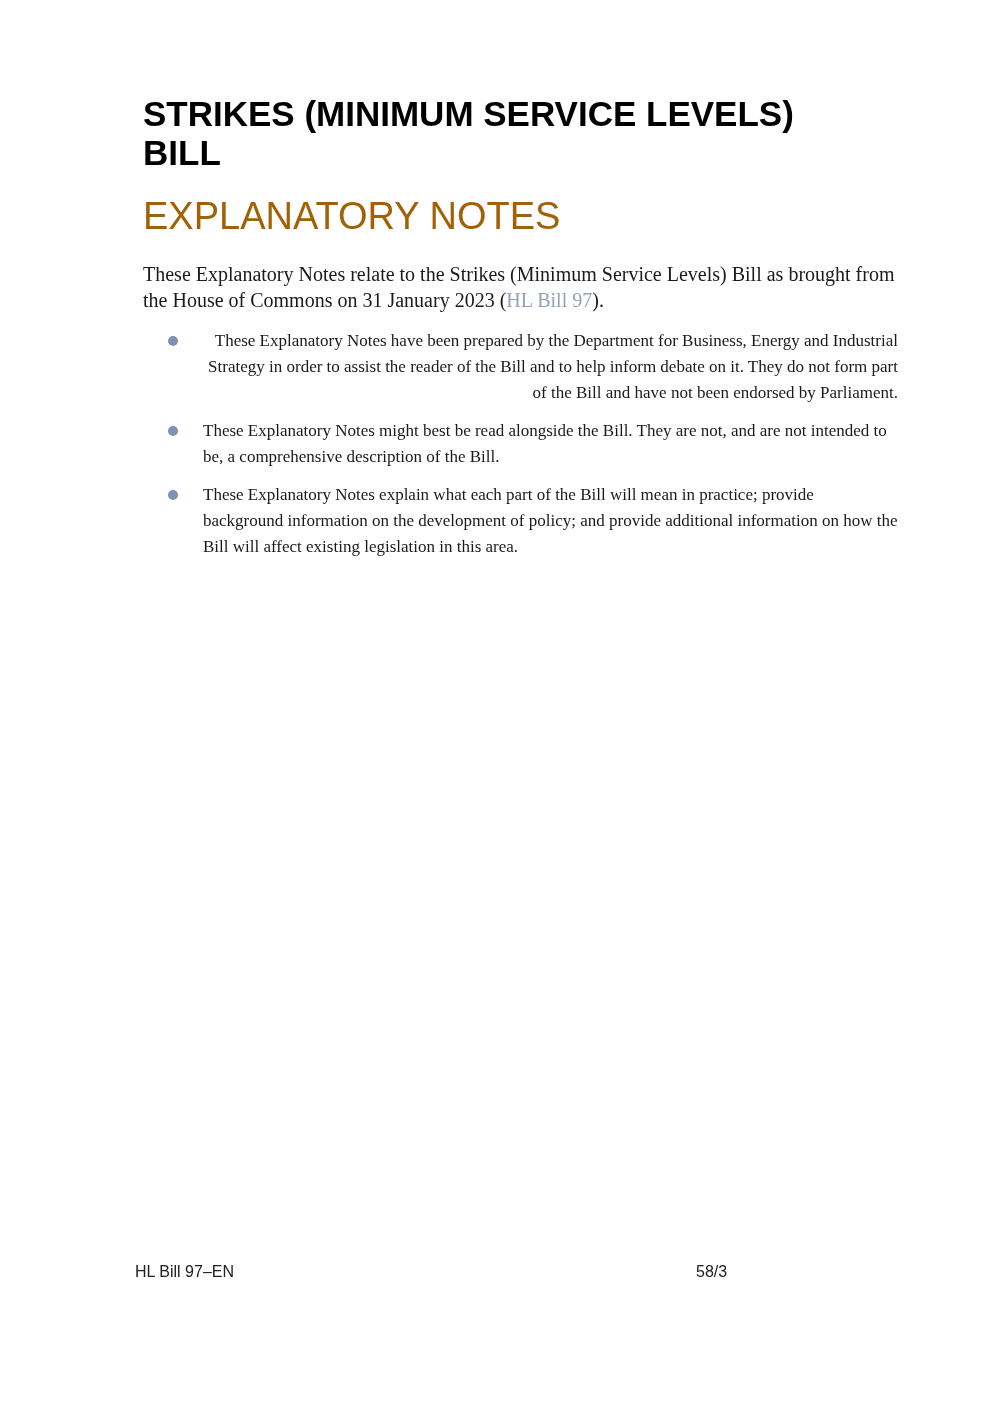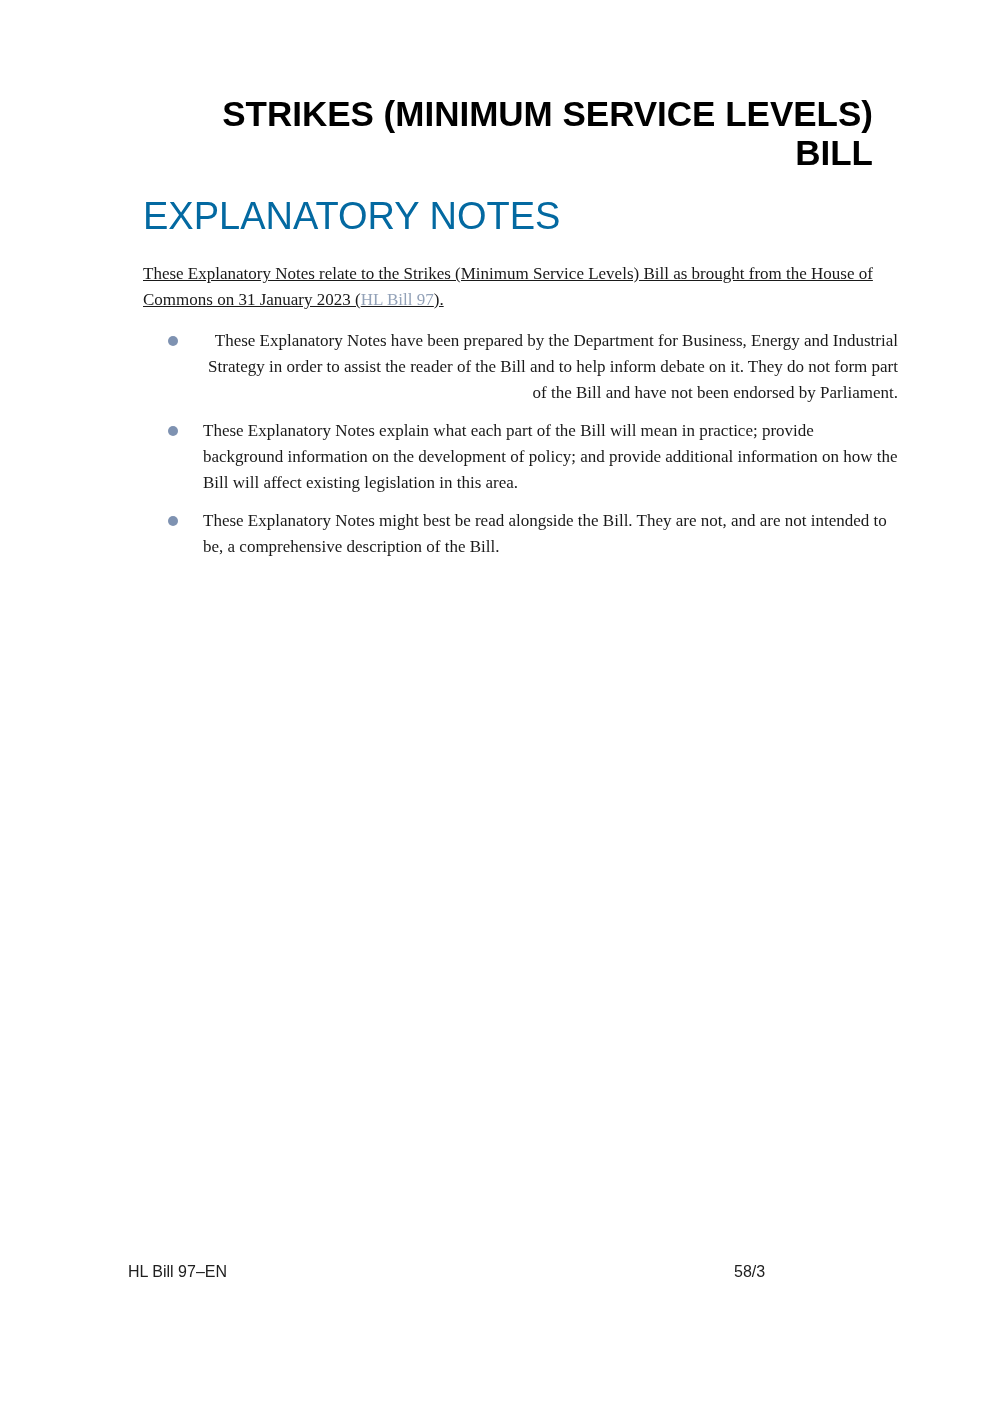--- a/index.html
+++ b/index.html
@@ -20,44 +20,42 @@
     overflow: hidden;
   }
   .bill-title {
     margin: 0;
     max-width: 730px;
     font-family: "Liberation Sans", sans-serif;
     font-weight: 700;
     font-size: 35px;
     line-height: 39px;
     color: #000000;
-    text-align: right;
   }
   .doc-subtitle {
     margin-top: 22px;
     font-family: "Liberation Sans", sans-serif;
     font-weight: 400;
     font-size: 38px;
     line-height: 44px;
-    color: #0369a1;
+    color: #a16207;
   }
   .section-heading {
     margin: 65px 0 0 0;
     font-family: "Liberation Sans", sans-serif;
     font-weight: 700;
     font-size: 29px;
     line-height: 34px;
     color: var(--heading-blue, #1277cd);
   }
   .intro {
     margin: 23px 0 0 0;
     max-width: 755px;
-    font-size: 17px;
+    font-size: 20px;
     line-height: 26px;
-    text-decoration: underline;
   }
   .doc-link {
     color: var(--link-blue, #93a2b8);
     text-decoration: none;
     cursor: pointer;
   }
   .bullets {
     list-style: none;
     margin: 15px 0 0 0;
     padding: 0;
@@ -81,46 +79,46 @@
     background: var(--bullet-dot, #7e92b1);
   }
   .footer-left, .footer-right {
     position: absolute;
     top: 1262px;
     font-family: "Liberation Sans", sans-serif;
     font-size: 16px;
     line-height: 20px;
     color: #202020;
   }
-  .footer-left { left: 128px; }
-  .footer-right { left: 734px; }
+  .footer-left { left: 135px; }
+  .footer-right { left: 696px; }
 </style>
 </head>
 <body>
 
 <div class="page">
 
   <h1 class="bill-title">STRIKES (MINIMUM SERVICE LEVELS) BILL</h1>
 
   <div class="doc-subtitle">EXPLANATORY NOTES</div>
 
 
   <p class="intro"><span>These Explanatory Notes relate to the Strikes (Minimum Service Levels) Bill as brought from the House of Commons on 31 January 2023 (</span><a class="doc-link">HL Bill 97</a><span>).</span></p>
 
   <ul class="bullets">
     <li>
       <span class="marker"></span>
       <span>These Explanatory Notes have been prepared by the Department for Business, Energy and Industrial Strategy in order to assist the reader of the Bill and to help inform debate on it. They do not form part of the Bill and have not been endorsed by Parliament.</span>
     </li>
     <li>
       <span class="marker"></span>
-      <span>These Explanatory Notes explain what each part of the Bill will mean in practice; provide background information on the development of policy; and provide additional information on how the Bill will affect existing legislation in this area.</span>
+      <span>These Explanatory Notes might best be read alongside the Bill. They are not, and are not intended to be, a comprehensive description of the Bill.</span>
     </li>
     <li>
       <span class="marker"></span>
-      <span>These Explanatory Notes might best be read alongside the Bill. They are not, and are not intended to be, a comprehensive description of the Bill.</span>
+      <span>These Explanatory Notes explain what each part of the Bill will mean in practice; provide background information on the development of policy; and provide additional information on how the Bill will affect existing legislation in this area.</span>
     </li>
   </ul>
 
   <span class="footer-left">HL Bill 97–EN</span>
   <span class="footer-right">58/3</span>
 
 </div>
 
 </body></html>

